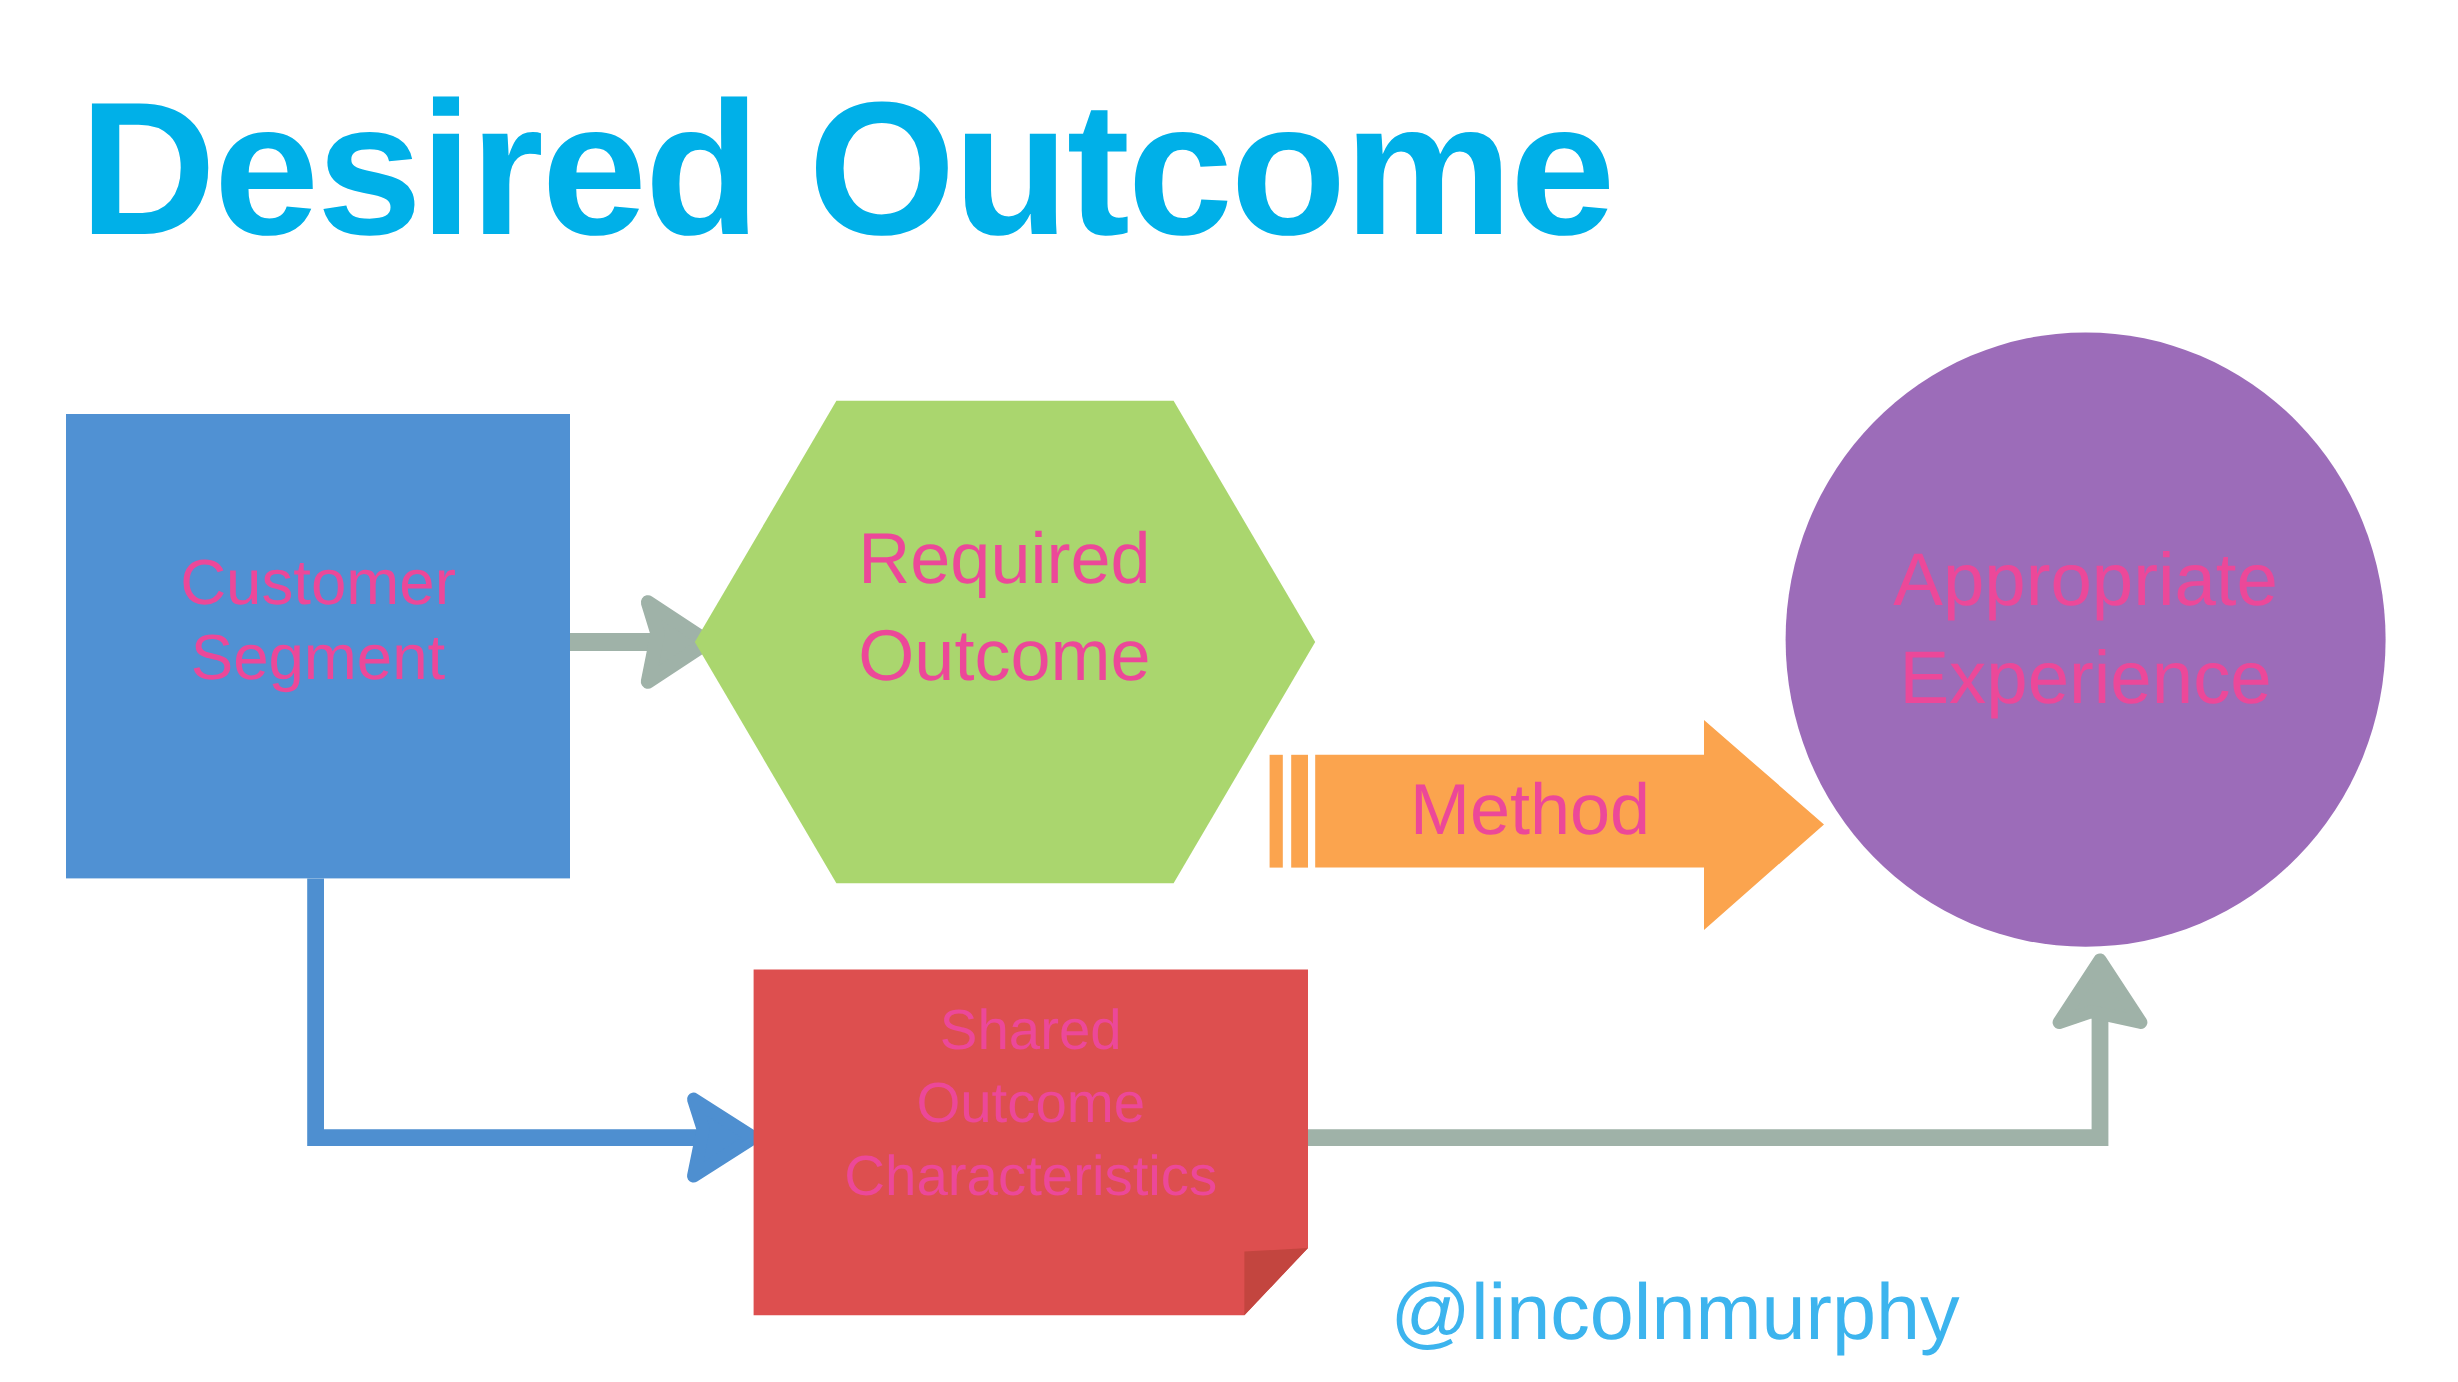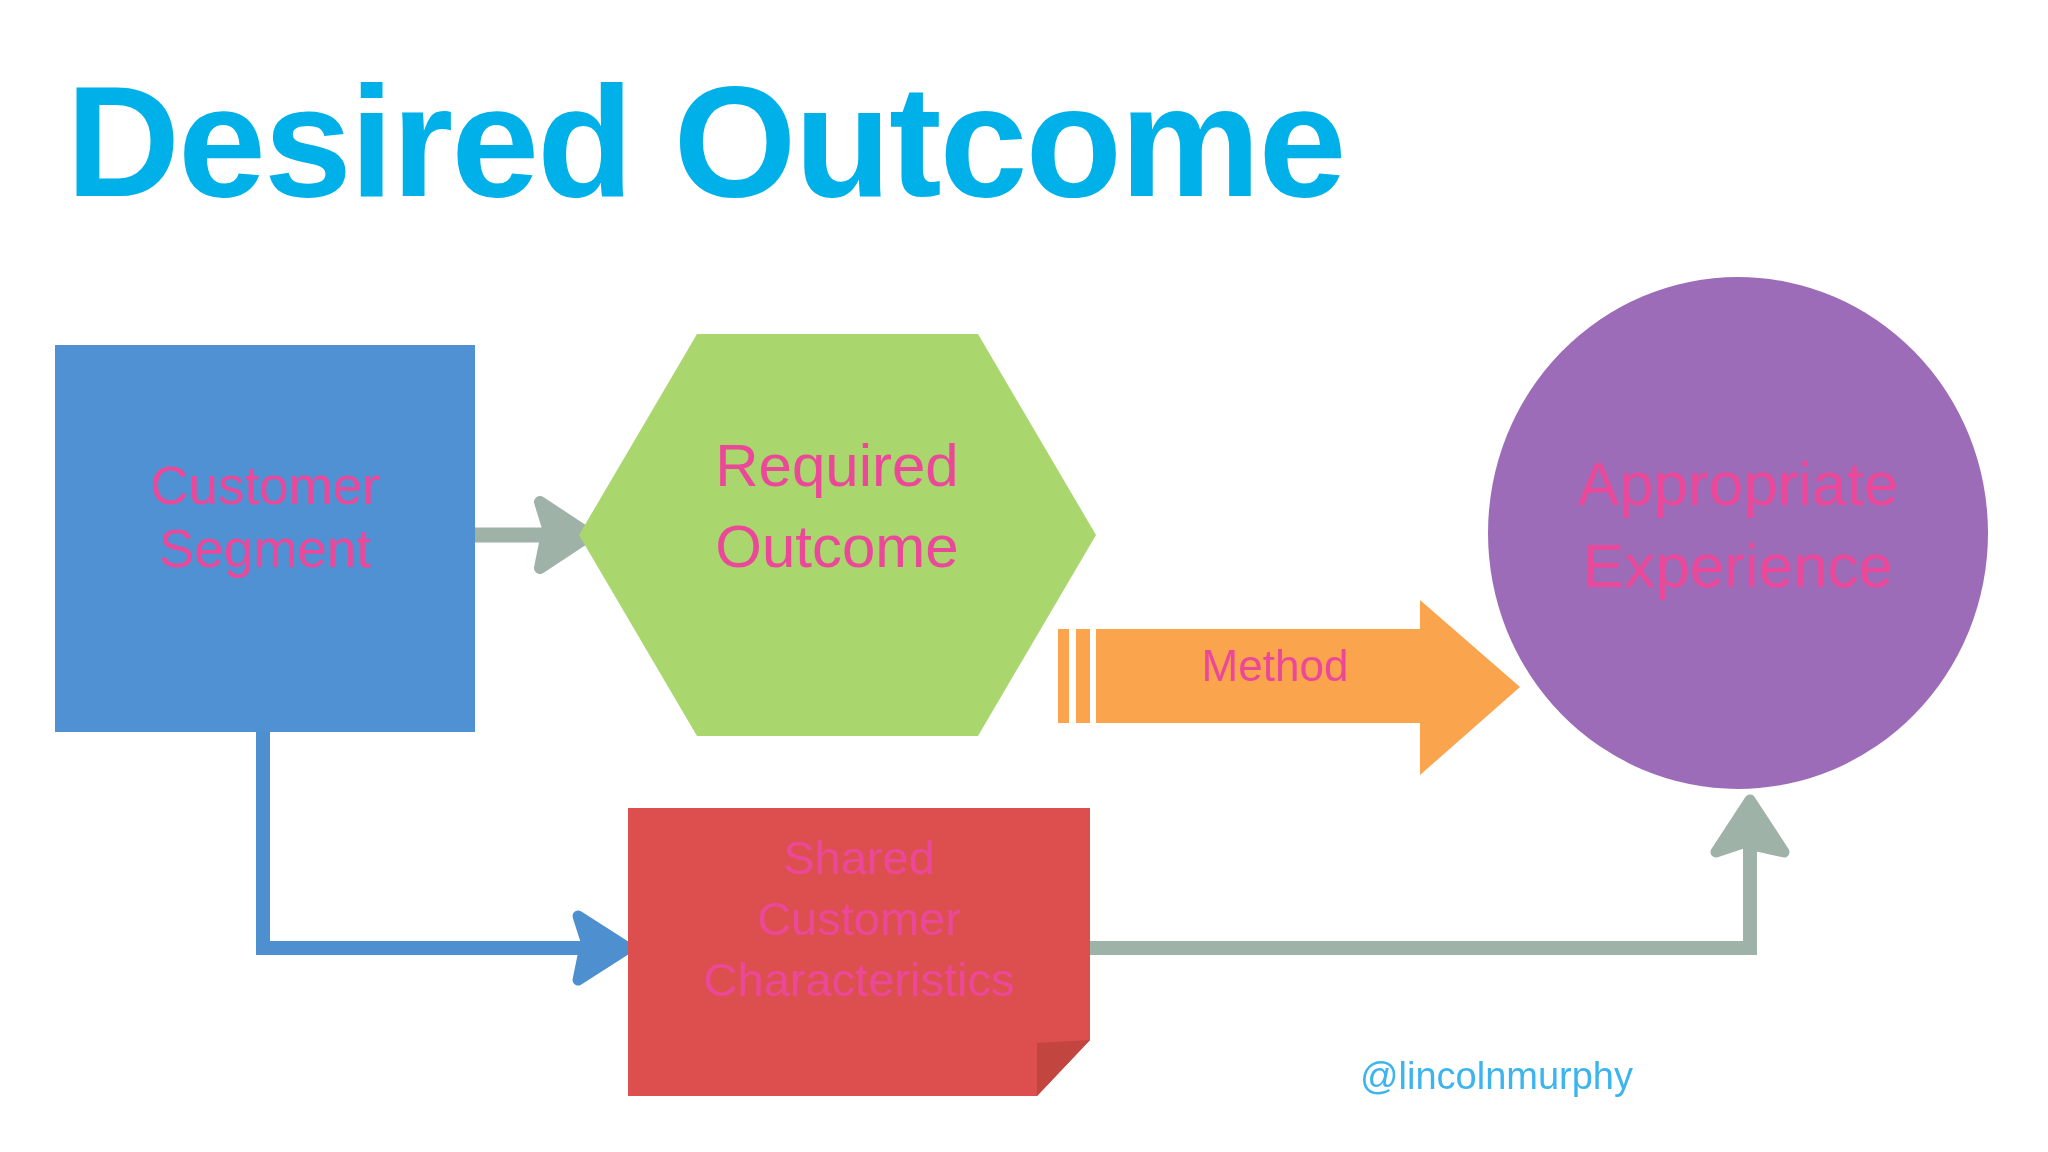--- a/index.html
+++ b/index.html
@@ -38,21 +38,21 @@
     color: #00b0e8;
     white-space: nowrap;
   }
 
   
   #watermark {
     position: absolute;
     right: 26px;
     top: 1055px;
     font-family: "Liberation Sans", sans-serif;
-    font-size: 38px;
+    font-size: 66px;
     font-weight: 300;
     color: #3cb4ee;
     letter-spacing: 0px;
     white-space: nowrap;
   }
 
   
   .node-label {
     position: absolute;
     color: #ec4899;
@@ -88,21 +88,21 @@
     width: 520px;
     font-size: 62px;
     line-height: 1.32;
   }
 
   
   #method-label {
     left: 1110px;
     top: 640px;
     width: 330px;
-    font-size: 44px;
+    font-size: 60px;
     text-align: center;
   }
 </style>
 </head>
 <body>
 
 <div id="canvas">
 
   <div id="page-title">Desired Outcome</div>
 
@@ -144,21 +144,21 @@
 
   </svg>
 
   <div class="node-label" id="customer-segment-label">Customer
 Segment</div>
 
   <div class="node-label" id="required-outcome-label">Required
 Outcome</div>
 
   <div class="node-label" id="shared-characteristics-label">Shared
-Customer
+Outcome
 Characteristics</div>
 
   <div class="node-label" id="appropriate-experience-label">Appropriate
 Experience</div>
 
   <div class="node-label" id="method-label">Method</div>
 
   <div id="watermark">@lincolnmurphy</div>
 
 </div>

